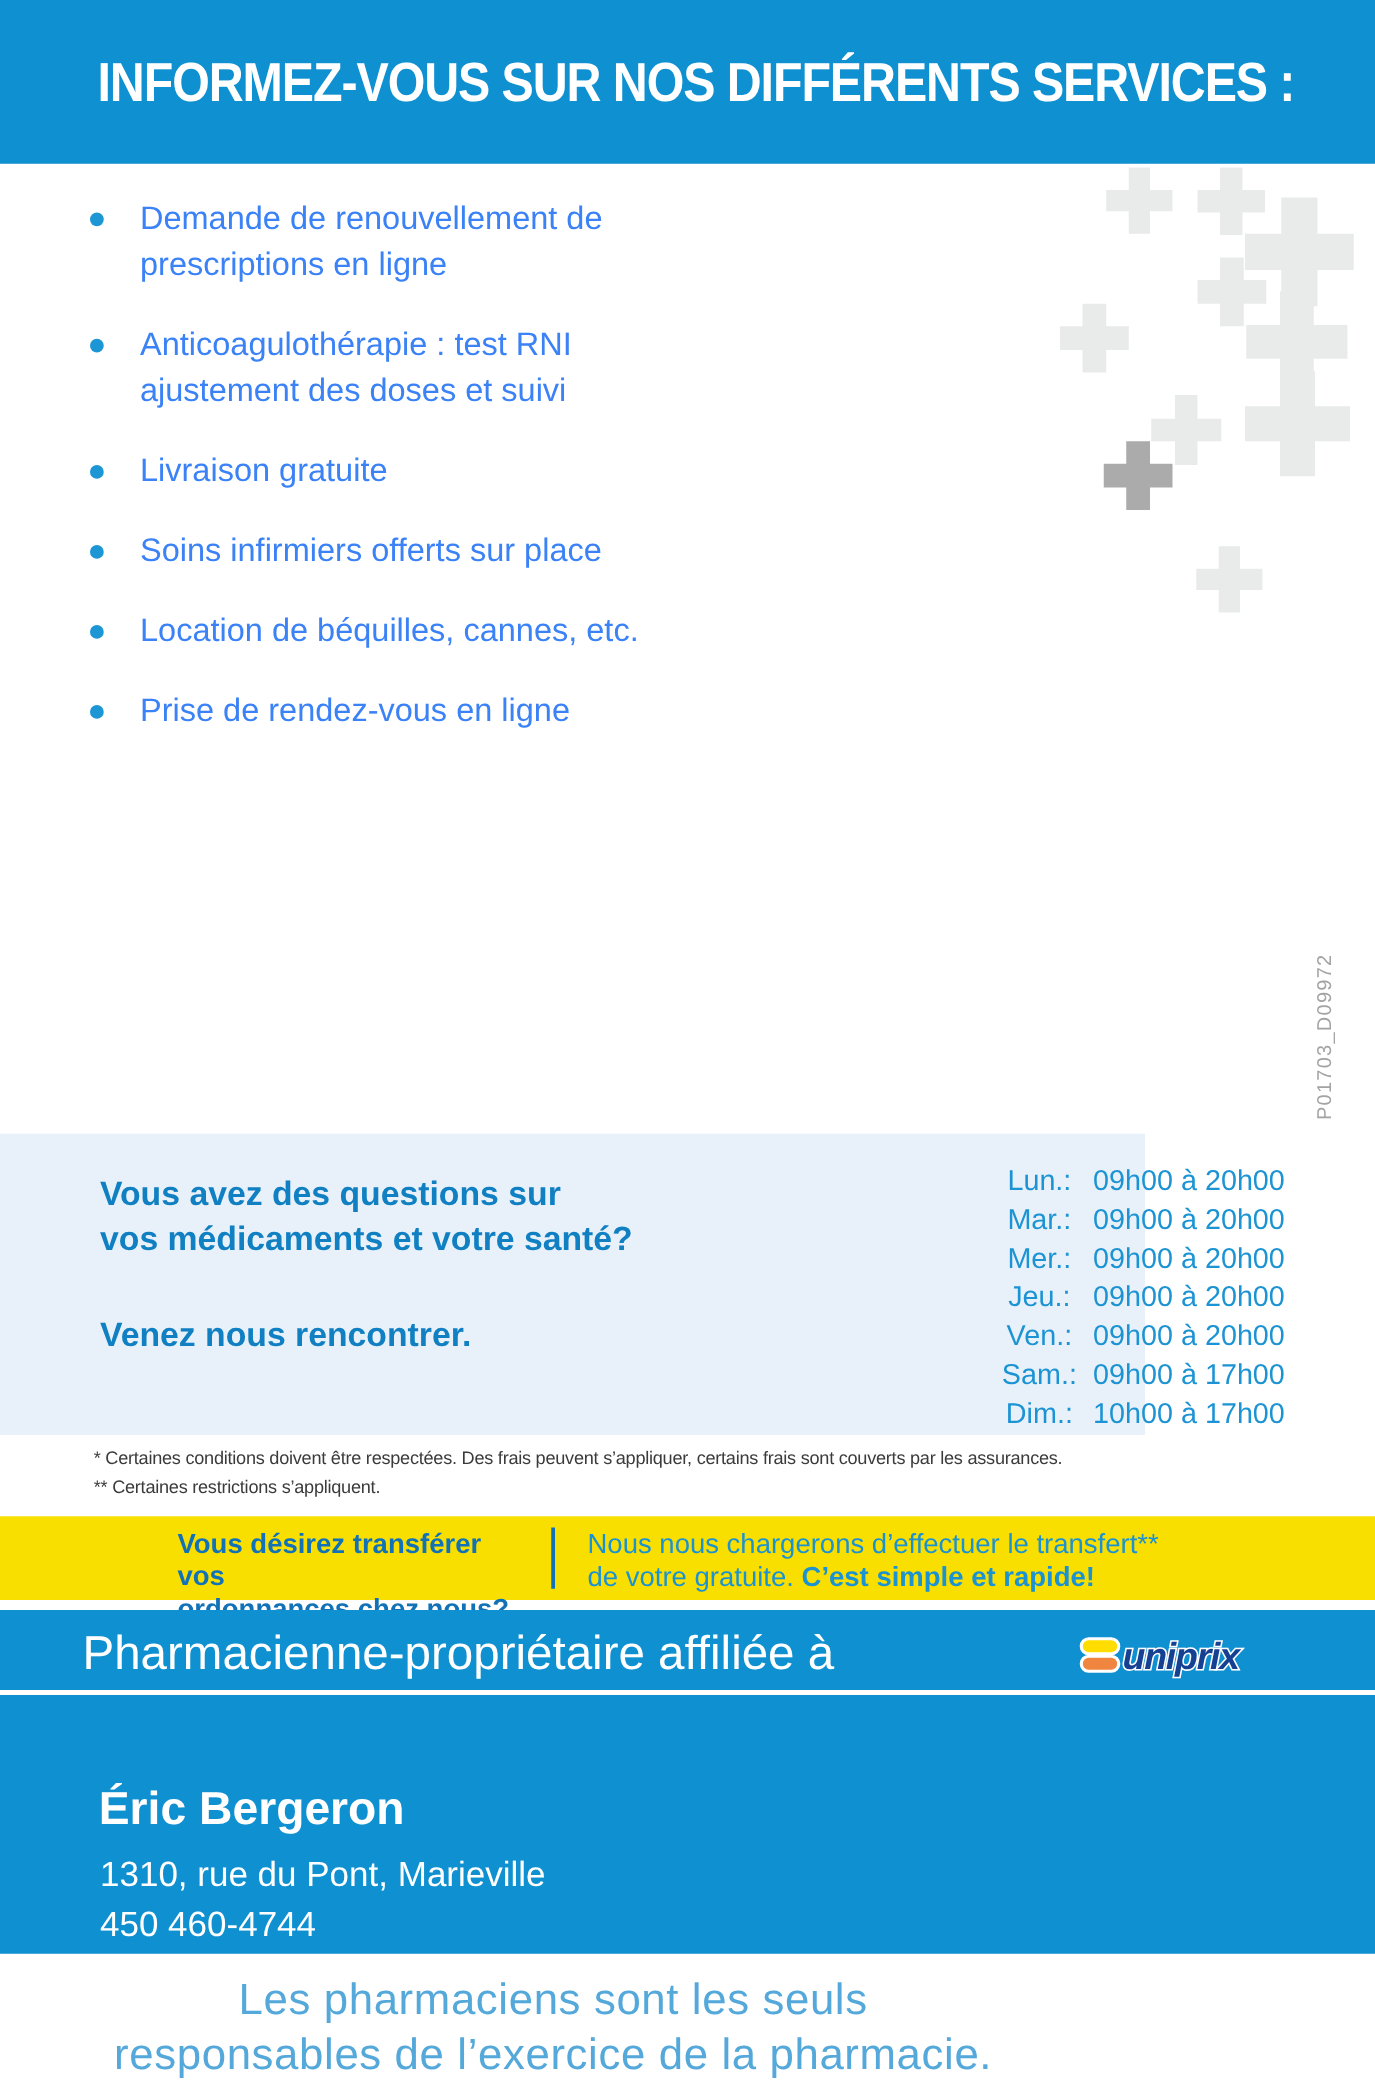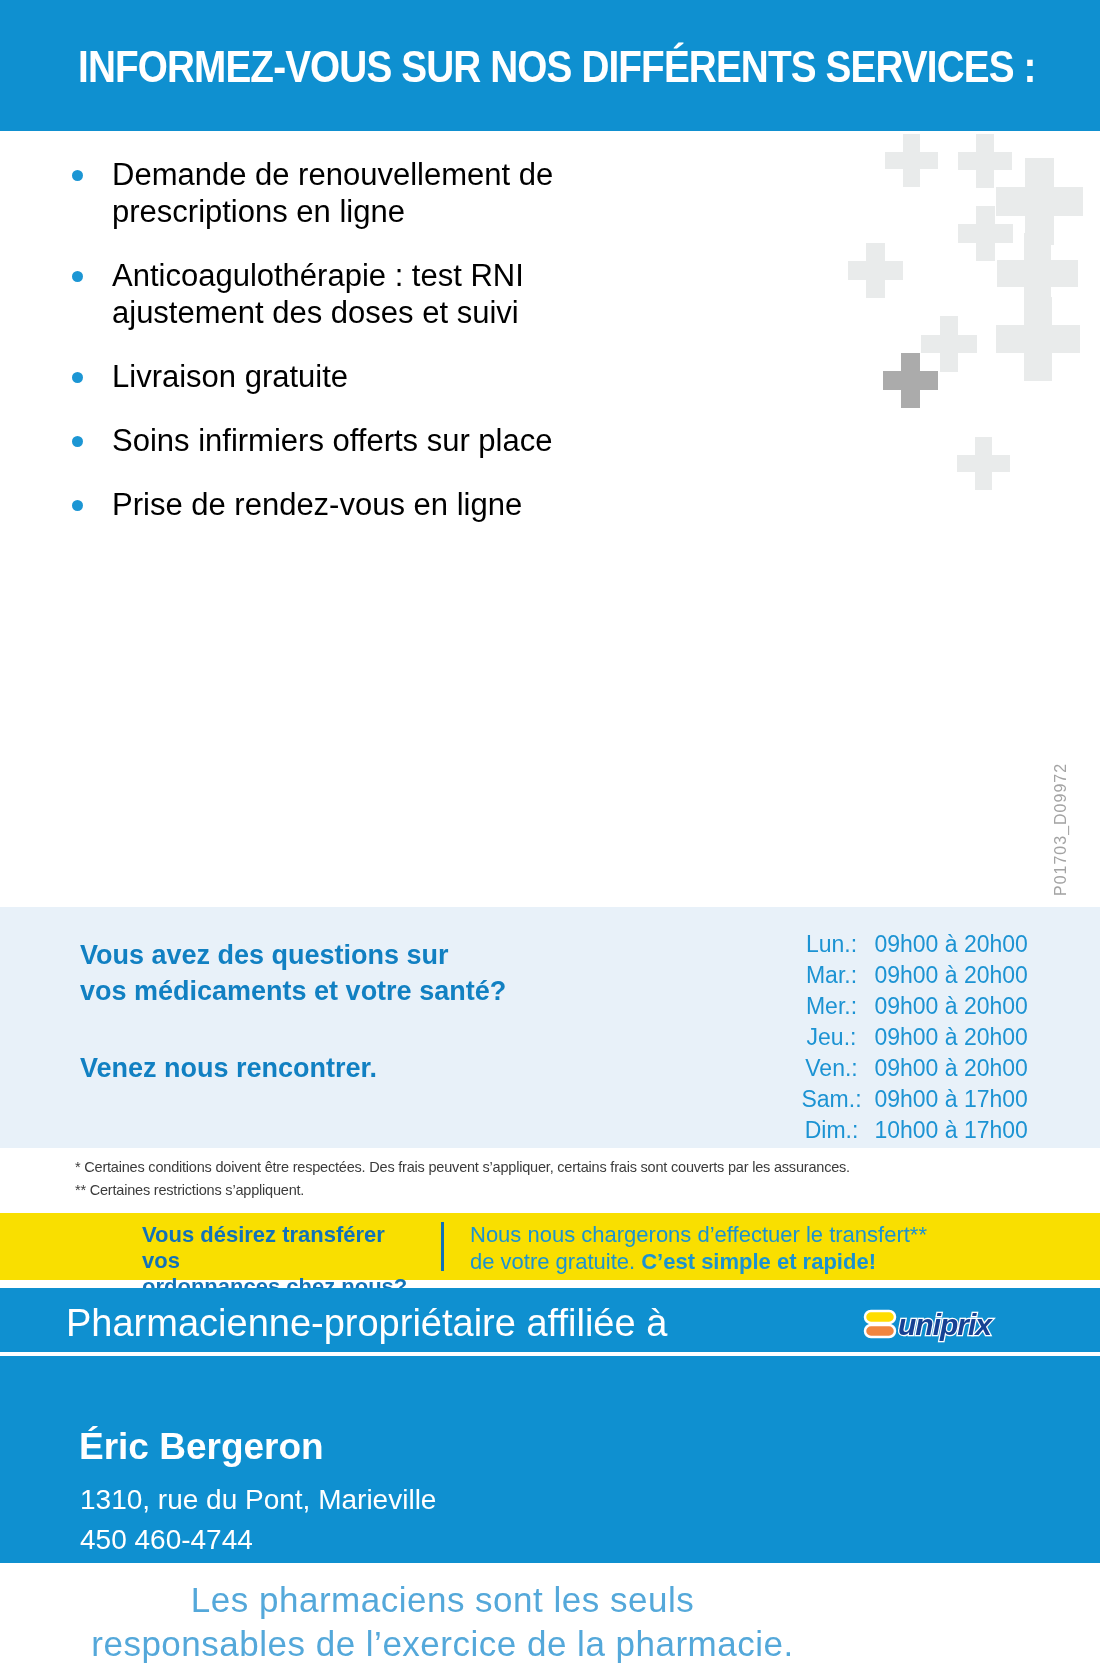--- a/index.html
+++ b/index.html
@@ -17,38 +17,38 @@
   }
 
   
   .services { position:absolute; left:70px; top:156px; width:680px; }
   .service-item { position:relative; padding-left:42px; margin-bottom:27px; }
   .service-item .dot {
     position:absolute; left:2px; top:14px; width:11px; height:11px;
     border-radius:50%; background:#1C96D4;
   }
   .service-item .txt {
-    display:block; font-size:31px; line-height:37px; color:#000000; white-space:pre-line;
+    display:block; font-size:26px; line-height:37px; color:#3b82f6; white-space:pre-line;
   }
 
   
   .plus { position:absolute; --c:#E9EBEB; }
   .plus.dark { --c:#ABABAB; }
   .plus::before { content:""; position:absolute; left:33.33%; top:0; width:33.4%; height:100%; background:var(--c); }
   .plus::after  { content:""; position:absolute; top:33.33%; left:0; width:100%; height:33.4%; background:var(--c); }
 
   
   .doc-code {
     position:absolute; left:1052px; top:756px; height:140px;
     writing-mode:vertical-rl; transform:rotate(180deg);
     font-size:16px; color:#A3A3A3; letter-spacing:1px;
   }
 
   
-  .qpanel { position:absolute; left:0; top:907px; width:1100px; height:241px; background:#E8F1F9; }
+  .qpanel { position:absolute; left:0; top:907px; width:916px; height:241px; background:#E8F1F9; }
   .qpanel-heading {
     position:absolute; left:80px; top:30px; font-size:27px; font-weight:bold;
     line-height:36px; color:#1180C2; white-space:pre-line;
   }
   .qpanel-cta { position:absolute; left:80px; top:146px; font-size:27px; font-weight:bold; color:#1180C2; }
   .hours { position:absolute; left:795px; top:24px;text-align:center; }
   .hours-row { height:31px; font-size:23px; color:#1C93D3; white-space:nowrap; }
   .hours-row .day { display:inline-block; width:73px; }
   .hours-row .time { display:inline-block; }
 
@@ -101,20 +101,24 @@
       <span class="txt">Anticoagulothérapie : test RNI
 ajustement des doses et suivi</span>
     </div>
     <div class="service-item">
       <span class="dot"></span>
       <span class="txt">Livraison gratuite</span>
     </div>
     <div class="service-item">
       <span class="dot"></span>
       <span class="txt">Soins infirmiers offerts sur place</span>
+    </div>
+    <div class="service-item">
+      <span class="dot"></span>
+      <span class="txt">Location de béquilles, cannes, etc.</span>
     </div>
     <div class="service-item">
       <span class="dot"></span>
       <span class="txt">Prise de rendez-vous en ligne</span>
     </div>
   </div>
 
   <div class="plus" style="left:885px; top:134px; width:53px; height:53px;"></div>
   <div class="plus" style="left:958px; top:134px; width:54px; height:54px;"></div>
   <div class="plus" style="left:996px; top:158px; width:87px; height:87px;"></div>

